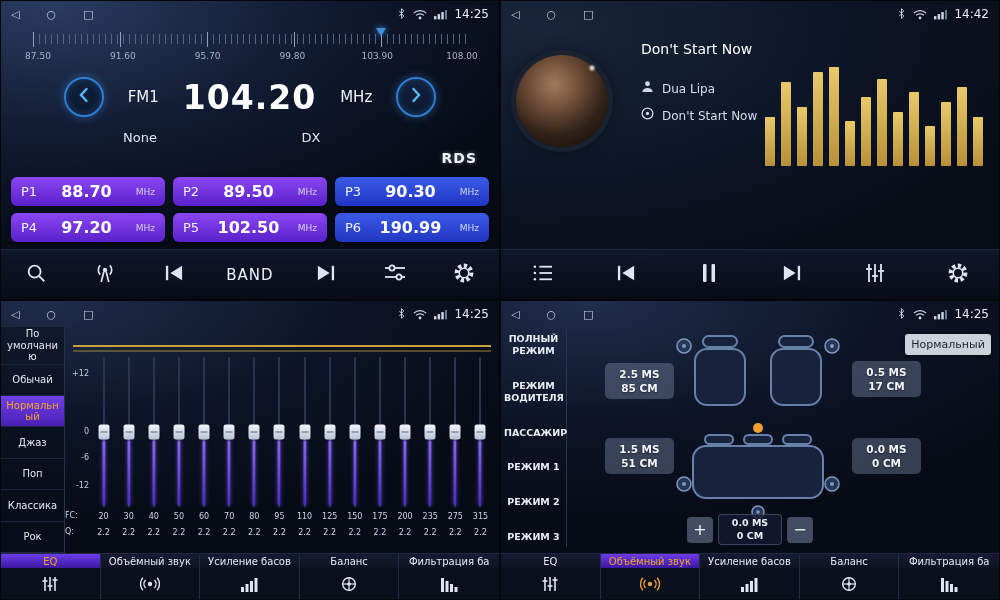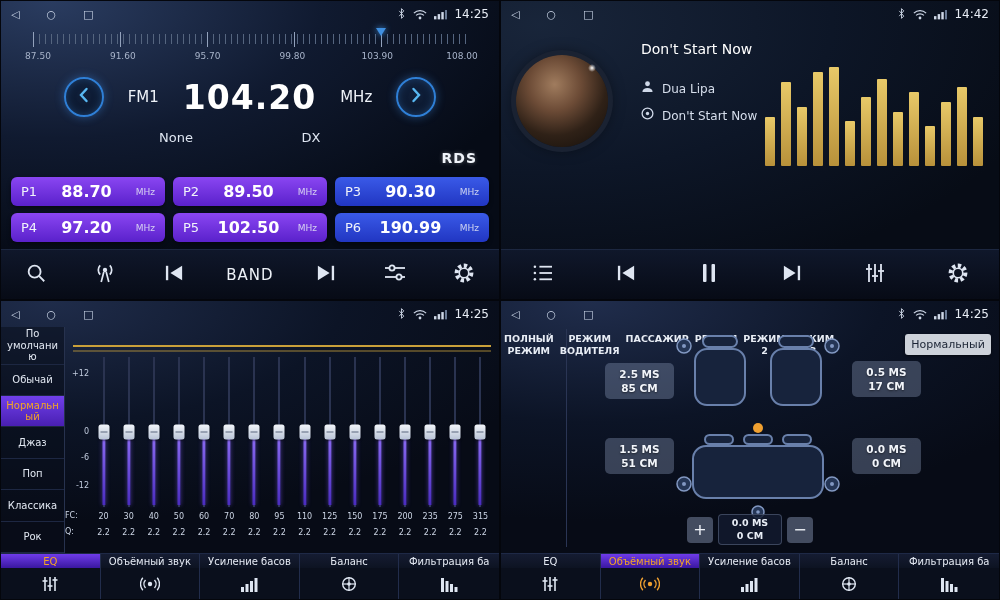--- a/index.html
+++ b/index.html
@@ -24,21 +24,21 @@
   .ticks-minor{position:absolute;top:2px;left:0;right:0;height:10px;background:repeating-linear-gradient(90deg,#55657f 0 1px,transparent 1px 6px)}
   .ticks-major{position:absolute;top:0;left:0;right:0;height:15px;background:repeating-linear-gradient(90deg,#93a2bc 0 1px,transparent 1px 87px)}
   .ruler-labels{position:absolute;top:19px;left:-12px;right:-12px;display:flex;justify-content:space-between;font-size:9px;color:#a8b4ca}
   .ruler-labels span{width:34px;text-align:center}
   .ruler-pointer{position:absolute;top:-4px;left:79%;width:0;height:0;border:5px solid transparent;border-top:8px solid #3f8fe0;filter:drop-shadow(0 0 3px #3f8fe0)}
   .freq-row{position:absolute;top:70px;left:0;right:0;height:52px;display:flex;align-items:center;justify-content:center;gap:24px}
   .round-btn{width:40px;height:40px;border-radius:50%;border:2px solid #2f7fd6;background:radial-gradient(circle at 50% 40%,#10203c,#0a1426);display:flex;align-items:center;justify-content:center;box-shadow:0 0 10px rgba(62,140,230,.45), inset 0 0 8px rgba(62,140,230,.35)}
   .band-name{font-size:15px;color:#eef2f8}
   .big-freq{font-size:33px;font-weight:bold;letter-spacing:1px;color:#fff}
   .freq-unit{font-size:15px;color:#eef2f8}
-  .lbl-none{position:absolute;top:129px;left:122px;width:70px;text-align:right;font-size:13px;color:#dfe6f2}
+  .lbl-none{position:absolute;top:129px;left:122px;width:70px;text-align:left;font-size:13px;color:#dfe6f2}
   .lbl-dx{position:absolute;top:129px;left:282px;width:56px;text-align:center;font-size:13px;color:#dfe6f2}
   .rds{position:absolute;top:149px;right:22px;font-size:14px;font-weight:bold;letter-spacing:1px;color:#f0f4fa;text-shadow:0 0 4px rgba(255,255,255,.35)}
   .preset-grid{position:absolute;left:10px;right:10px;top:176px;display:grid;grid-template-columns:repeat(3,1fr);gap:7px 8px}
   .preset{height:29px;border-radius:6px;display:flex;align-items:center;justify-content:space-between;padding:0 10px;box-shadow:0 2px 4px rgba(0,0,0,.45)}
   .preset.purple{background:linear-gradient(180deg,#8a46f2,#5a21cb)}
   .preset.blue{background:linear-gradient(180deg,#3a5ae8,#2136c2)}
   .pl{font-size:13px;color:#f0f3fa}
   .pf{font-size:16px;font-weight:bold;color:#fff}
   .pu{font-size:9px;color:#e6e9f5;opacity:.85}
   .toolbar{position:absolute;left:0;right:0;bottom:0;height:50px;display:flex;align-items:center;justify-content:space-around;background:linear-gradient(180deg,rgba(16,24,44,.92),rgba(7,11,22,.96));border-top:1px solid #1c2740}
@@ -82,21 +82,21 @@
 
   
   .tabbar{position:absolute;left:0;right:0;bottom:0;height:46px;display:grid;grid-template-columns:repeat(5,1fr);background:#0a0f1c;border-top:1px solid #1e2946}
   .tab{display:flex;flex-direction:column;border-right:1px solid #222d4c;overflow:hidden}
   .tab:last-child{border-right:none}
   .tab-label{height:14px;display:flex;align-items:center;justify-content:center;font-size:10px;white-space:nowrap;overflow:hidden;color:#e6ebf4;background:linear-gradient(180deg,#151c32,#0d1322)}
   .tab.active .tab-label{background:linear-gradient(180deg,#6f3cea,#3a17a0);color:#f5a623}
   .tab-icon{flex:1;display:flex;align-items:center;justify-content:center}
 
   
-  .sur-menu{position:absolute;left:0;top:28px;bottom:52px;width:66px;display:flex;justify-content:space-between;padding:2px 0;border-right:1px solid #2a3554}
+  .sur-menu{position:absolute;left:0;top:28px;bottom:52px;width:66px;display:flex;flex-direction:column;justify-content:space-between;padding:2px 0;border-right:1px solid #2a3554}
   .sur-menu-item{text-align:center;font-size:9.5px;font-weight:bold;color:#e8edf5;line-height:1.25;padding:2px 3px}
   .profile-btn{position:absolute;right:8px;top:33px;width:86px;height:21px;background:#cdd2da;color:#1b2435;font-size:11px;border-radius:3px;display:flex;align-items:center;justify-content:center;box-shadow:0 1px 3px rgba(0,0,0,.5)}
   .car{position:absolute;left:172px;top:33px}
   .delay-box{position:absolute;width:69px;height:36px;border-radius:5px;background:rgba(128,142,172,.40);display:flex;flex-direction:column;align-items:center;justify-content:center;font-size:10.5px;font-weight:bold;line-height:1.35;color:#f2f5fa;text-shadow:0 1px 2px rgba(0,0,0,.5)}
   .d-fl{left:104px;top:62px}.d-fr{left:351px;top:60px}.d-rl{left:104px;top:137px}.d-rr{left:351px;top:137px}
   .adjust{position:absolute;left:50%;transform:translateX(-50%);top:213px;display:flex;align-items:center;gap:5px}
   .adj-btn{width:26px;height:26px;border-radius:4px;background:rgba(142,156,186,.45);display:flex;align-items:center;justify-content:center;font-size:16px;color:#eef2f8}
   .adj-val{width:64px;height:31px;border-radius:4px;background:rgba(18,26,46,.85);border:1px solid rgba(142,156,186,.35);display:flex;flex-direction:column;align-items:center;justify-content:center;font-size:9.5px;font-weight:bold;line-height:1.3}
 </style>
 </head>

